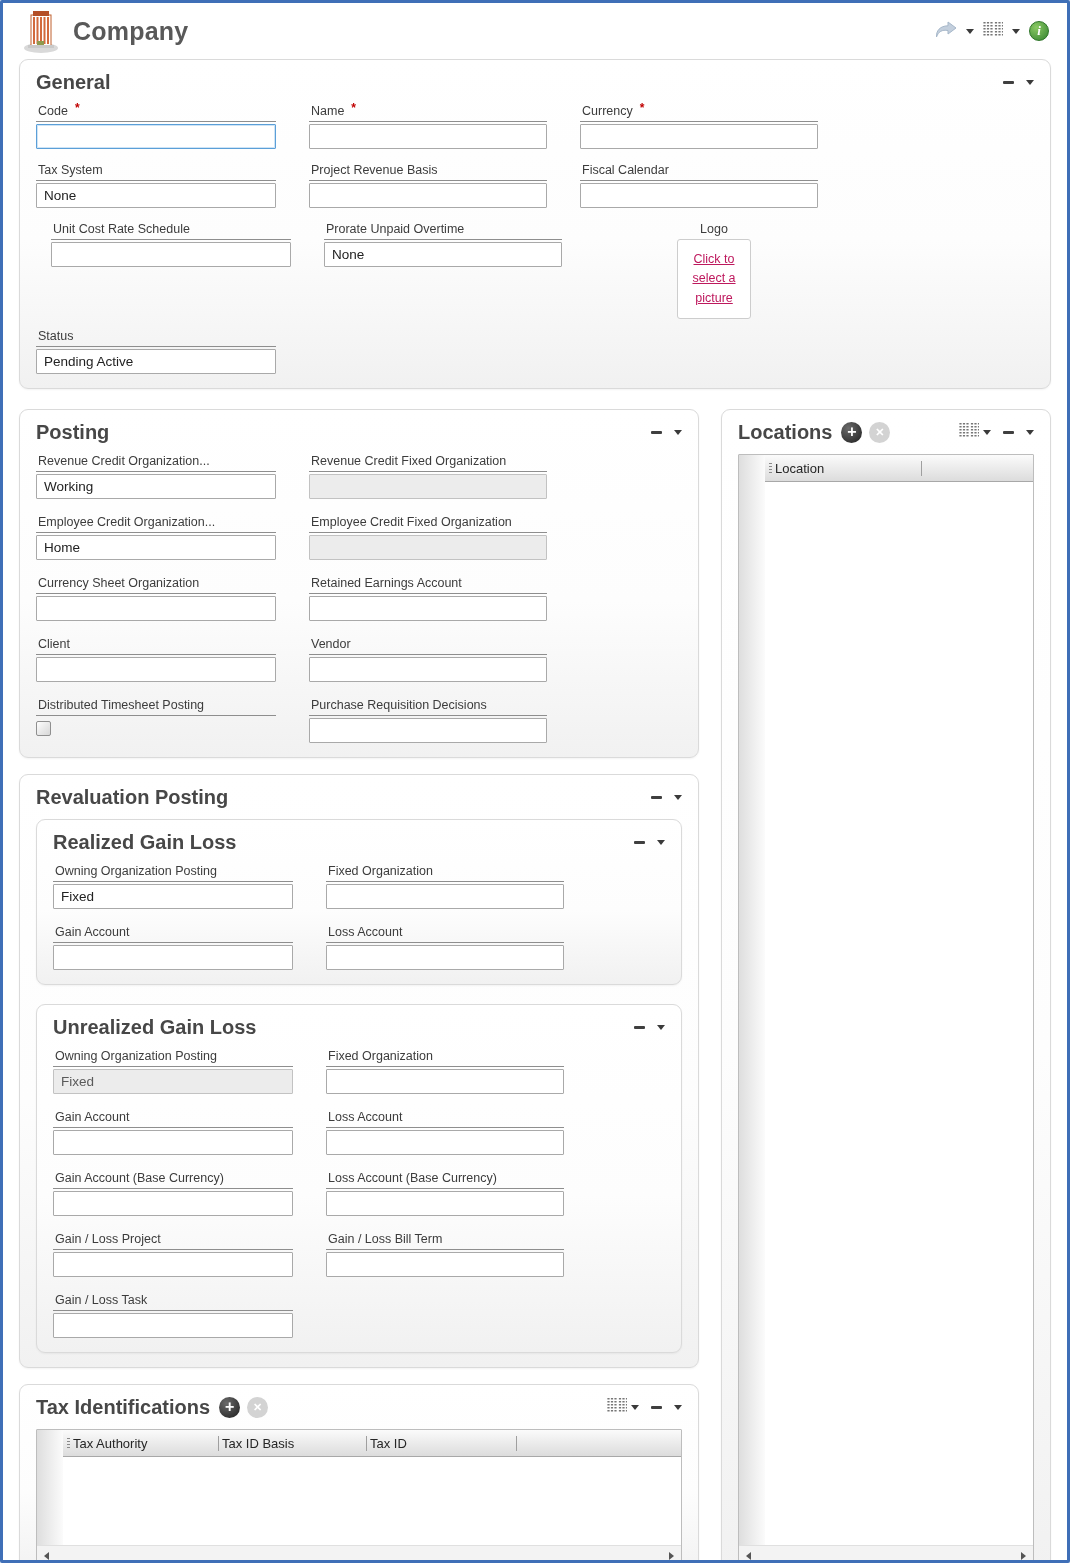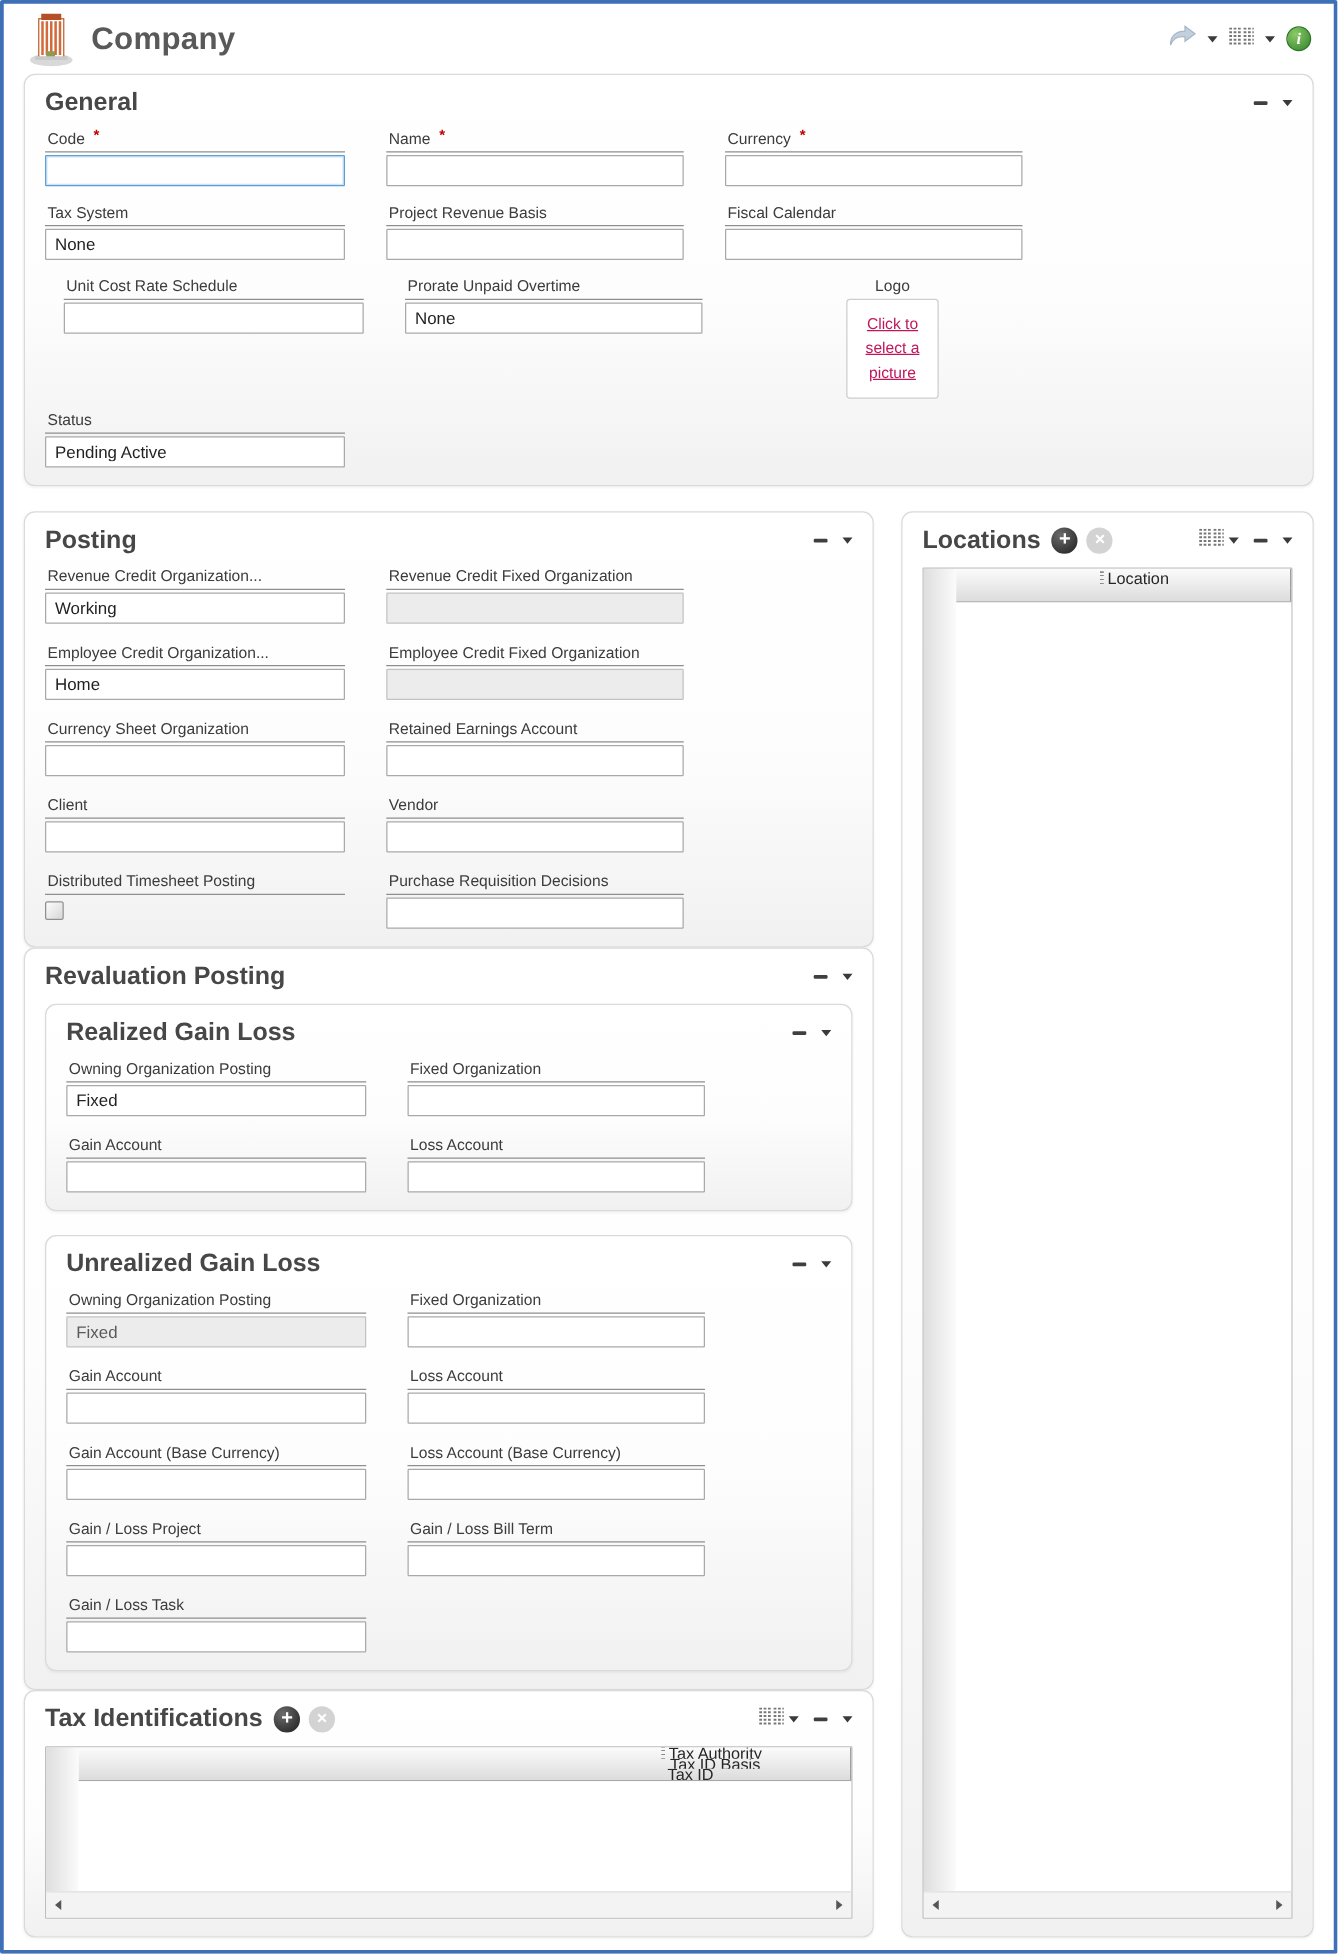--- a/index.html
+++ b/index.html
@@ -73,31 +73,31 @@
               background:#fff; display:flex; align-items:center; justify-content:center;
               text-align:center; padding:4px; }
   .logo-box a { color:#be185d; font-size:12.5px; text-decoration:underline; line-height:1.55; cursor:pointer; }
 
   
   .cols { display:flex; gap:22px; margin-top:20px; align-items:stretch; }
   .col-left { width:680px; flex:0 0 auto; display:flex; flex-direction:column; }
   .col-right { flex:1; display:flex; }
   .col-right .panel { flex:1; display:flex; flex-direction:column; }
 
-  .panel + .panel { }
+  .panel + .panel { margin-top:16px; }
   .subpanel { margin-top:4px; }
   .subpanel + .subpanel { margin-top:19px; }
 
   
   .grid { border:1px solid #bdbdbd; background:#fff; display:flex; flex-direction:column; border-radius:1px; }
   .grid-scroll { display:flex; flex:1; min-height:0; }
   .grid-gutter { width:26px; flex:0 0 auto; background:linear-gradient(to right, #dedede, #fbfbfb); }
   .grid-main { flex:1; display:flex; flex-direction:column; min-width:0; }
   .grid-header { display:flex; height:27px; background:linear-gradient(#fbfbfb, #dcdcdc);
-                 border-bottom:1px solid #a8a8a8; align-items:flex-end;flex-direction:column; }
+                 border-bottom:1px solid #a8a8a8; align-items:center; }
   .gh-cell { display:flex; align-items:center; padding-left:3px; font-size:13px; color:#262626;
              border-right:1px solid #9f9f9f; overflow:hidden; white-space:nowrap; }
   .gh-cell.no-border { border-right:none; }
   .drag-dots { width:3px; height:11px; margin:0 3px 0 1px; flex:0 0 auto;
                background:repeating-linear-gradient(#8a8a8a 0 1px, transparent 1px 3px); }
   .grid-body { flex:1; background:#fff; }
   .hscroll { height:21px; flex:0 0 auto; background:#f3f3f3; border-top:1px solid #e0e0e0;
              display:flex; align-items:center; justify-content:space-between; padding:0 7px; }
   .arr-left { width:0; height:0; border-top:4px solid transparent; border-bottom:4px solid transparent;
               border-right:5px solid #555; display:inline-block; }

